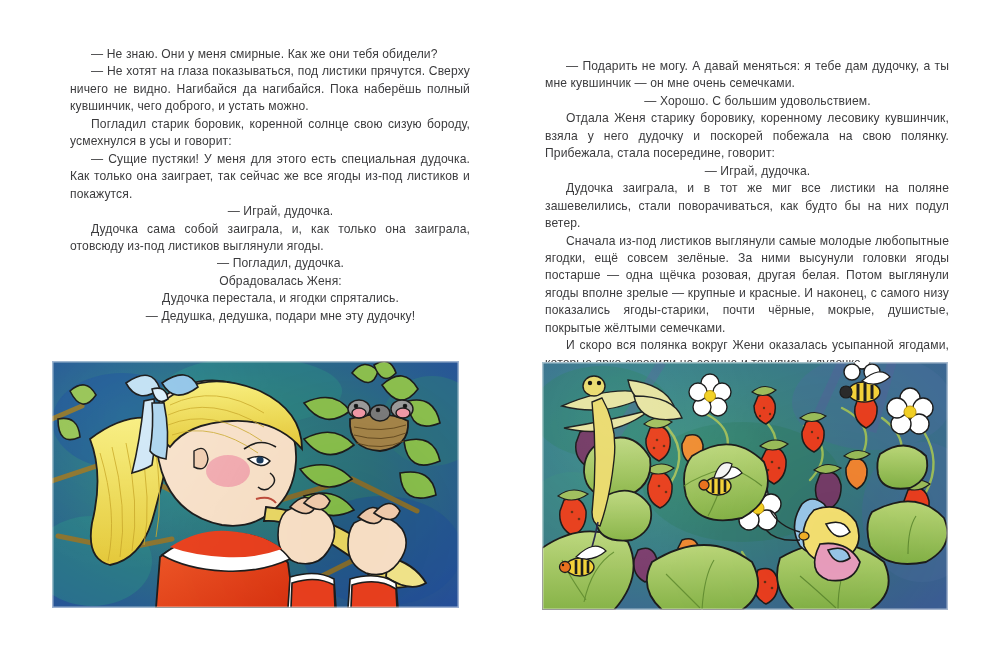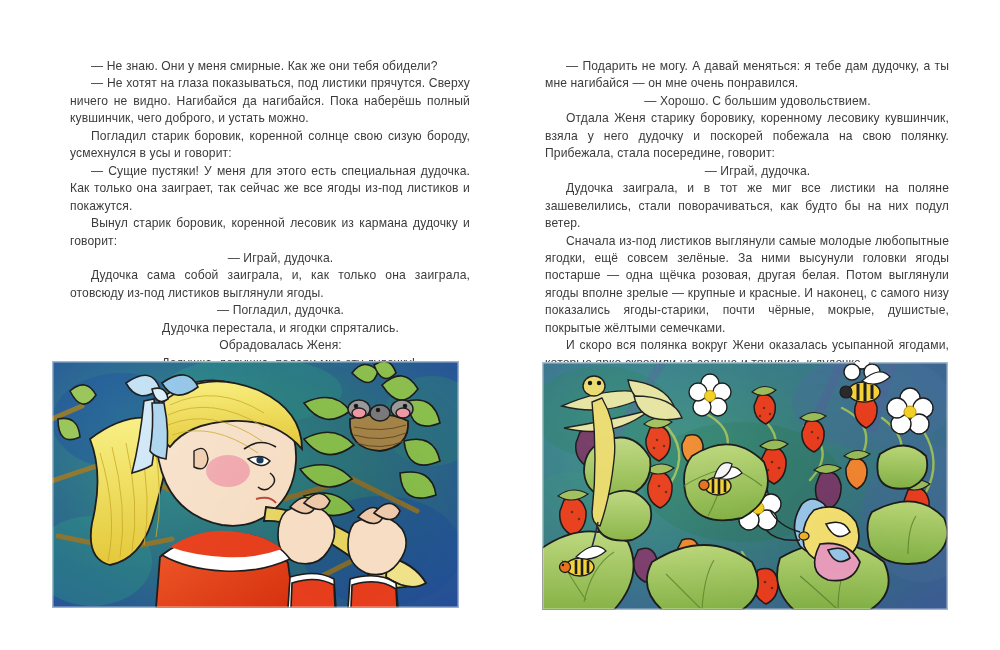--- a/index.html
+++ b/index.html
@@ -16,21 +16,21 @@
   .textblock{
     position:absolute;
     color:#3b3b3d;
     font-size:12.1px;
     line-height:17.45px;
     text-align:justify;
     text-justify:inter-word;
     letter-spacing:0.01em;
     -webkit-font-smoothing:antialiased;
   }
-  .page-left .textblock{left:70px;top:58px;width:400px;}
+  .page-left .textblock{left:70px;top:46px;width:400px;}
   .page-right .textblock{left:45px;top:58px;width:404px;}
 
   .para{margin:0;text-indent:21px;}
   .para.nojust{text-align:center;}
 
   
   .illus{
     position:absolute;
     overflow:hidden;
     background:#2e6b72;
@@ -59,26 +59,25 @@
 
 <div class="spread">
 
   <div class="page page-left">
 
     <div class="textblock">
       <p class="para">— Не знаю. Они у меня смирные. Как же они тебя обидели?</p>
       <p class="para">— Не хотят на глаза показываться, под листики прячутся. Сверху ничего не видно. Нагибайся да нагибайся. Пока наберёшь полный кувшинчик, чего доброго, и устать можно.</p>
       <p class="para">Погладил старик боровик, коренной солнце свою сизую бороду, усмехнулся в усы и говорит:</p>
       <p class="para">— Сущие пустяки! У меня для этого есть специальная дудочка. Как только она заиграет, так сейчас же все ягоды из-под листиков и покажутся.</p>
-      <p class="para">Вынул старик боровик, коренной лесовик из кармана дудочку и говорит:</p>
       <p class="para nojust">— Играй, дудочка.</p>
       <p class="para">Дудочка сама собой заиграла, и, как только она заиграла, отовсюду из-под листиков выглянули ягоды.</p>
       <p class="para nojust">— Погладил, дудочка.</p>
+      <p class="para nojust">Обрадовалась Женя:</p>
       <p class="para nojust">Дудочка перестала, и ягодки спрятались.</p>
-      <p class="para nojust">Обрадовалась Женя:</p>
       <p class="para nojust">— Дедушка, дедушка, подари мне эту дудочку!</p>
     </div>
 
     <div class="illus illus-left">
       <svg class="ill-svg" viewBox="0 0 407 247" preserveAspectRatio="none">
         <defs>
           <radialGradient id="bgL" cx="45%" cy="45%" r="75%">
             <stop offset="0%" stop-color="#2f8a84"></stop>
             <stop offset="45%" stop-color="#2d7480"></stop>
             <stop offset="100%" stop-color="#26509a"></stop>
@@ -216,21 +215,21 @@
         <div></div>
 
       <div class="grain"></div>
     </div>
 
   </div>
 
   <div class="page page-right">
 
     <div class="textblock">
-      <p class="para">— Подарить не могу. А давай меняться: я тебе дам дудочку, а ты мне нагибайся — он мне очень понравился.</p>
+      <p class="para">— Подарить не могу. А давай меняться: я тебе дам дудочку, а ты мне кувшинчик — он мне очень семечками.</p>
       <p class="para nojust">— Хорошо. С большим удовольствием.</p>
       <p class="para">Отдала Женя старику боровику, коренному лесовику кувшинчик, взяла у него дудочку и поскорей побежала на свою полянку. Прибежала, стала посередине, говорит:</p>
       <p class="para nojust">— Играй, дудочка.</p>
       <p class="para">Дудочка заиграла, и в тот же миг все листики на поляне зашевелились, стали поворачиваться, как будто бы на них подул ветер.</p>
       <p class="para">Сначала из-под листиков выглянули самые молодые любопытные ягодки, ещё совсем зелёные. За ними высунули головки ягоды постарше — одна щёчка розовая, другая белая. Потом выглянули ягоды вполне зрелые — крупные и красные. И наконец, с самого низу показались ягоды-старики, почти чёрные, мокрые, душистые, покрытые жёлтыми семечками.</p>
       <p class="para">И скоро вся полянка вокруг Жени оказалась усыпанной ягодами, которые ярко сквозили на солнце и тянулись к дудочке.</p>
     </div>
 
     <div class="illus illus-right">
       <svg class="ill-svg" viewBox="0 0 406 248" preserveAspectRatio="none">

